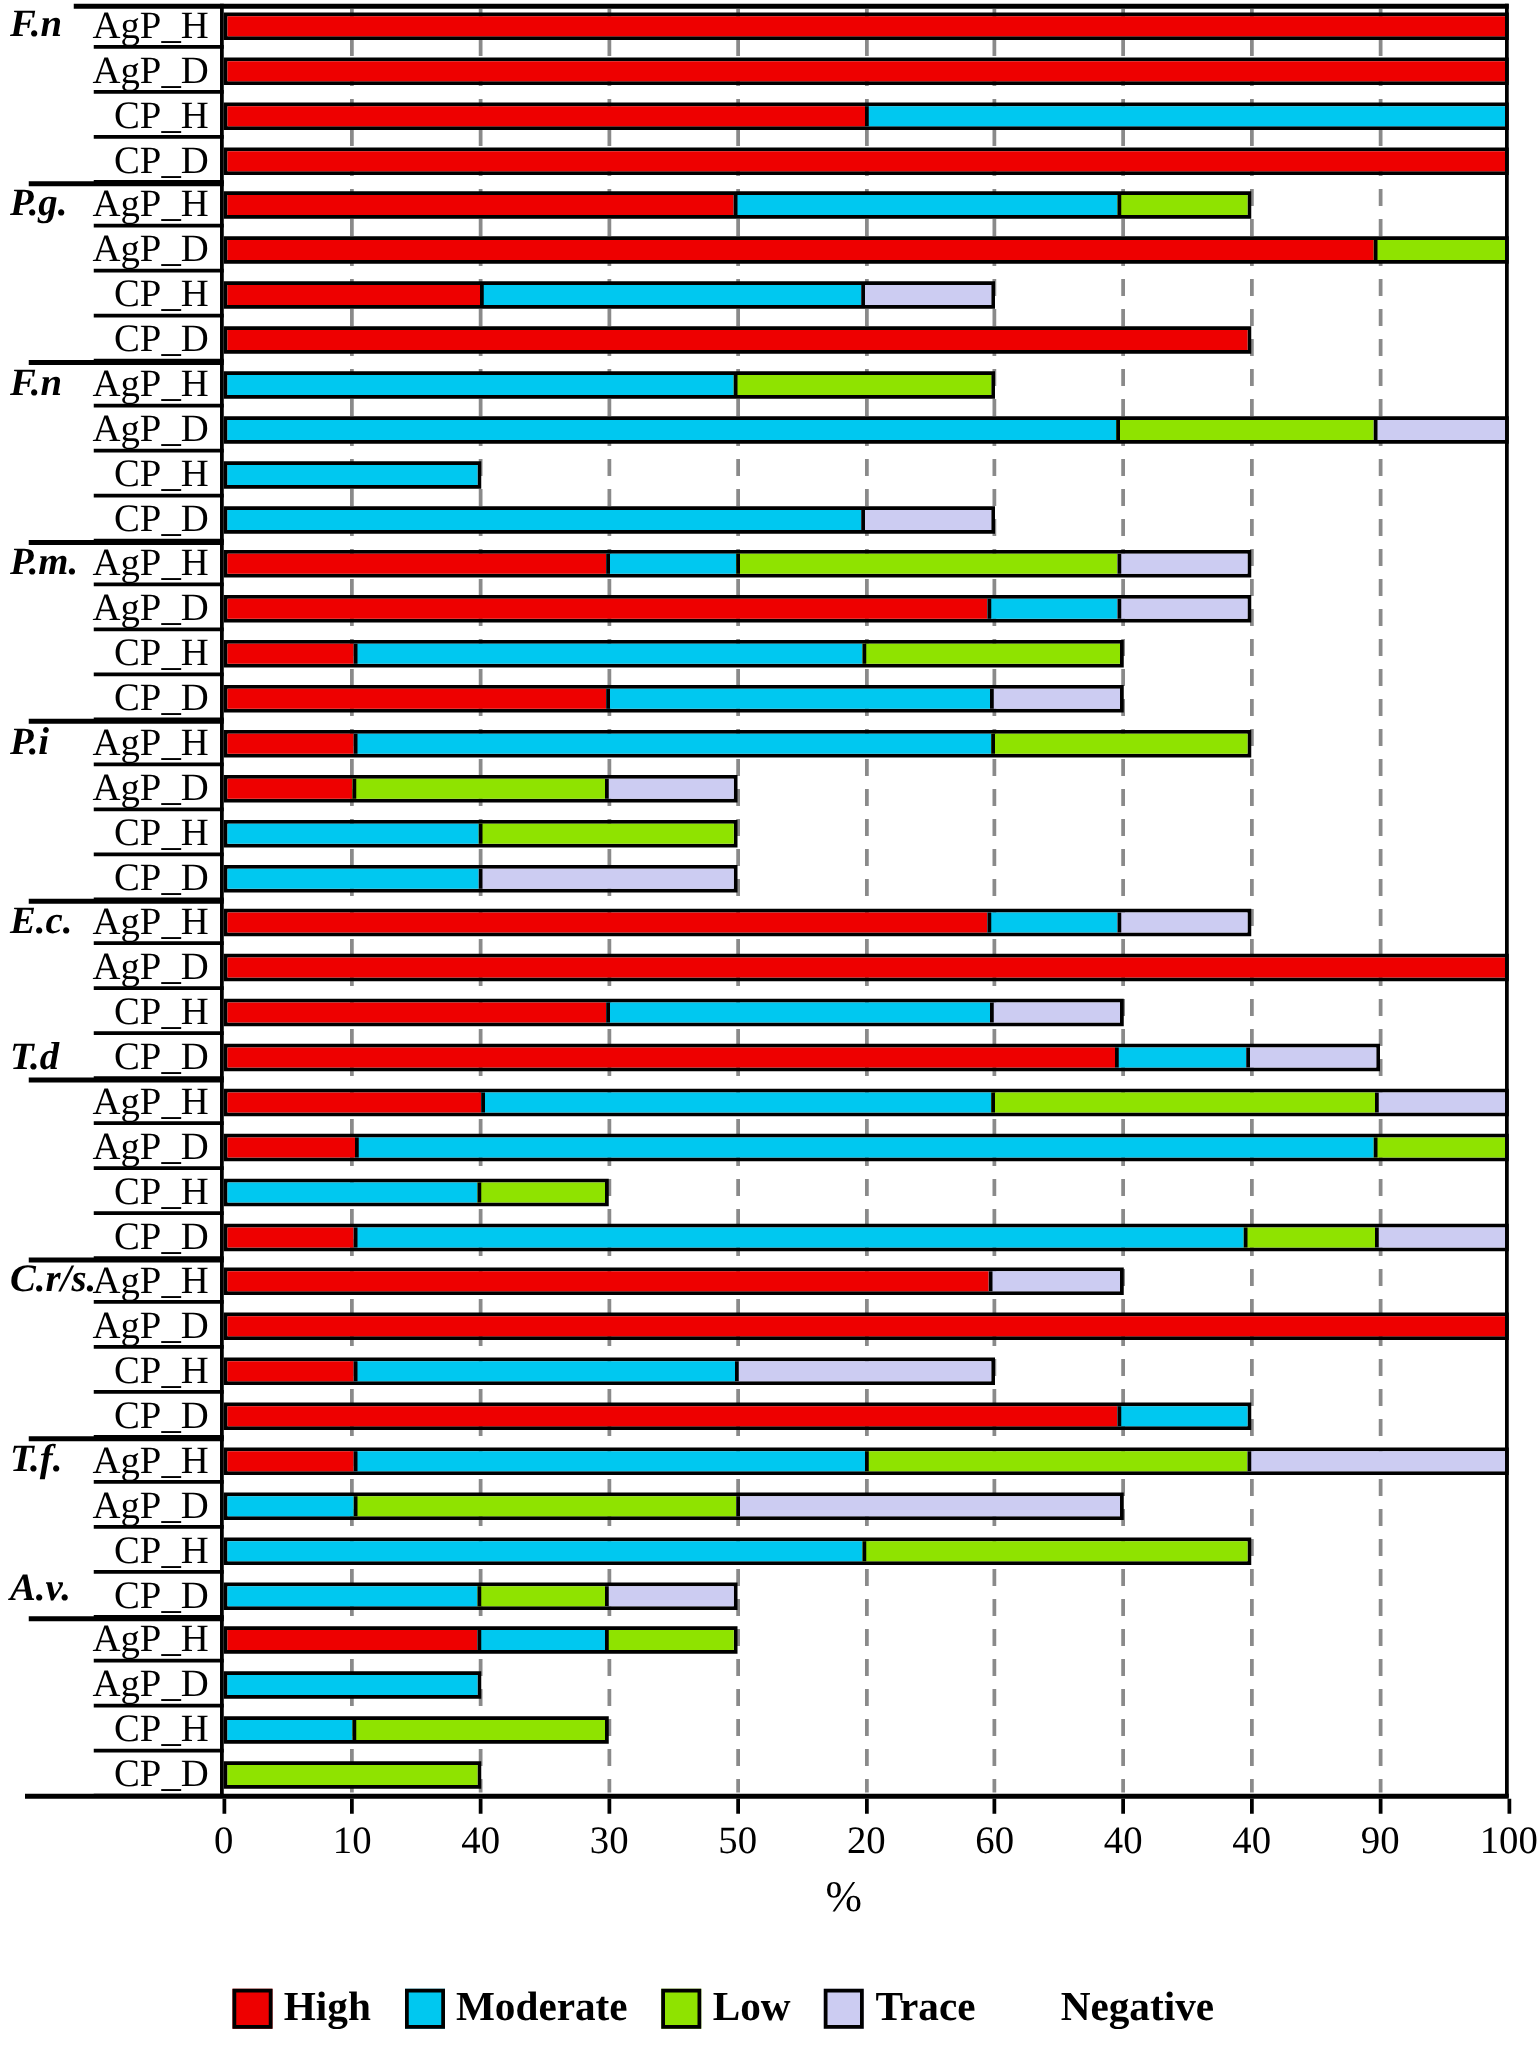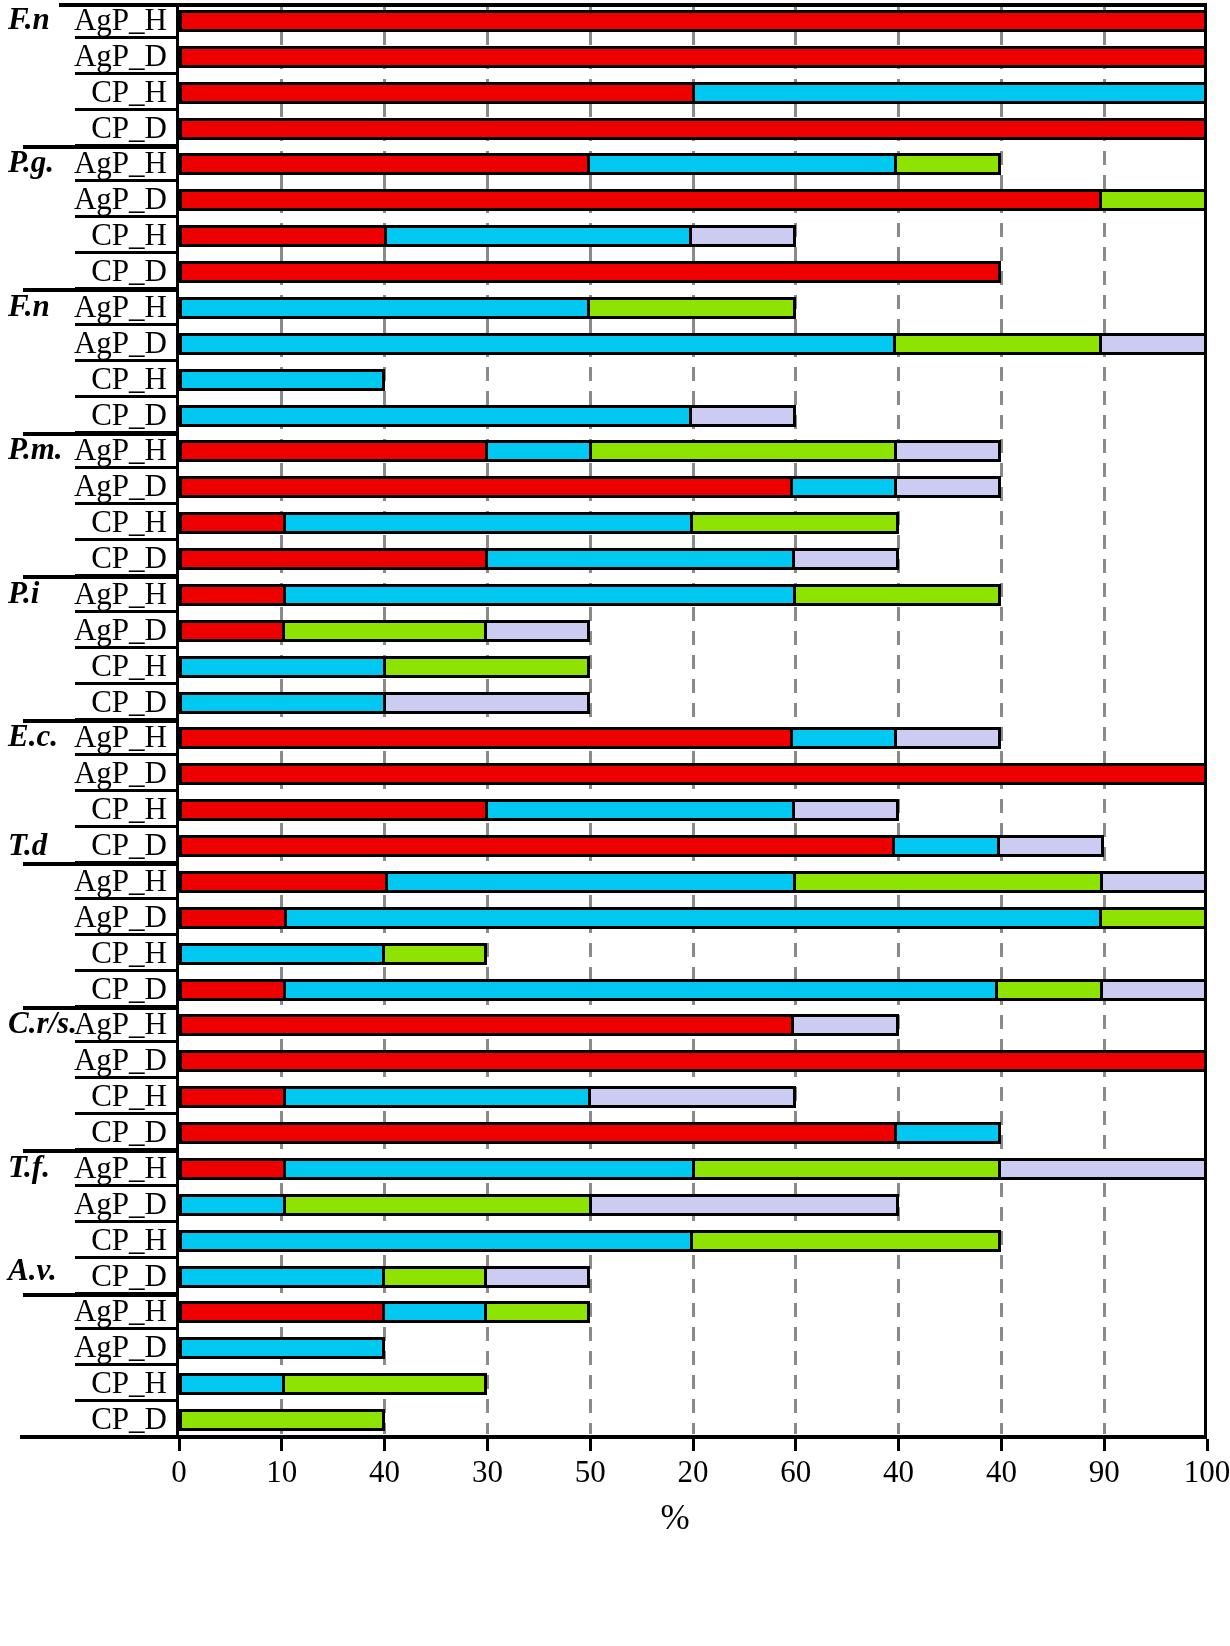--- a/index.html
+++ b/index.html
@@ -338,13 +338,35 @@
       <div class="tick" style="left: 897.1px; top: 1439px; position: absolute;"></div>
       <div class="ticklabel" style="left: 898.6px; top: 1454px;">40</div>
       <div class="tick" style="left: 999.9px; top: 1439px; position: absolute;"></div>
       <div class="ticklabel" style="left: 1001.4px; top: 1454px;">40</div>
       <div class="tick" style="left: 1102.7px; top: 1439px; position: absolute;"></div>
       <div class="ticklabel" style="left: 1104.2px; top: 1454px;">90</div>
       <div class="tick" style="left: 1205.5px; top: 1439px; position: absolute;"></div>
       <div class="ticklabel" style="left: 1207px; top: 1454px;">100</div>
     </div>
   <div id="xlabel" style="left: 675px; top: 1498px;">%</div>
+  <div id="legend">
+      <div class="legend-item">
+        <div class="swatch" style="background: rgb(238, 0, 0);"></div>
+        <div class="legend-label">High</div>
+      </div>
+      <div class="legend-item">
+        <div class="swatch" style="background: rgb(0, 200, 240);"></div>
+        <div class="legend-label">Moderate</div>
+      </div>
+      <div class="legend-item">
+        <div class="swatch" style="background: rgb(143, 227, 0);"></div>
+        <div class="legend-label">Low</div>
+      </div>
+      <div class="legend-item">
+        <div class="swatch" style="background: rgb(204, 204, 242);"></div>
+        <div class="legend-label">Trace</div>
+      </div>
+      <div class="legend-item">
+        <div class="swatch noborder" style="background: rgb(255, 255, 255);"></div>
+        <div class="legend-label">Negative</div>
+      </div>
+    </div>
 </div>
 
 </body></html>

